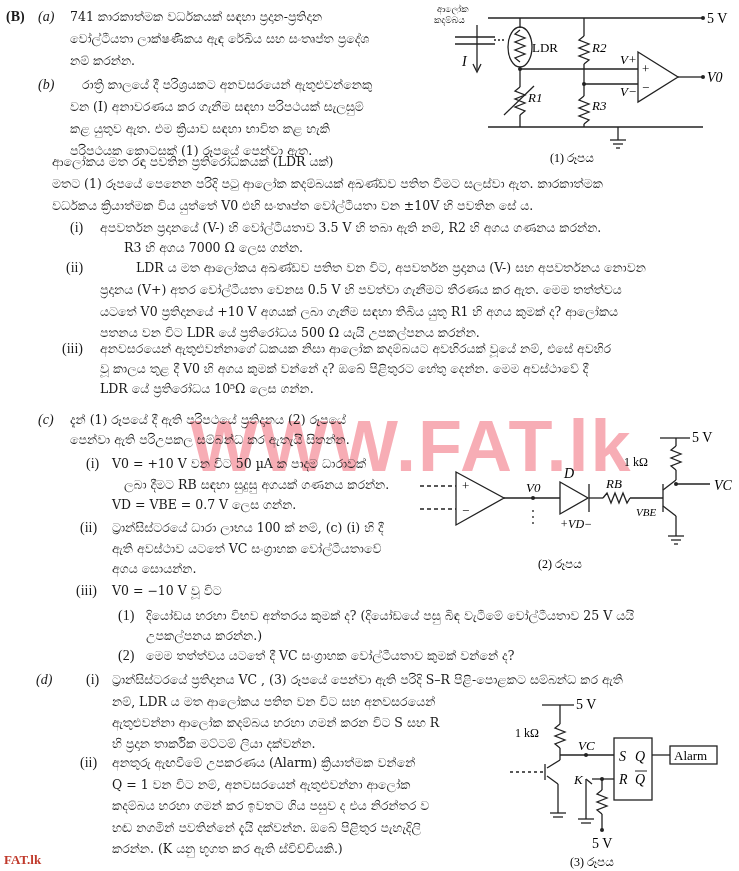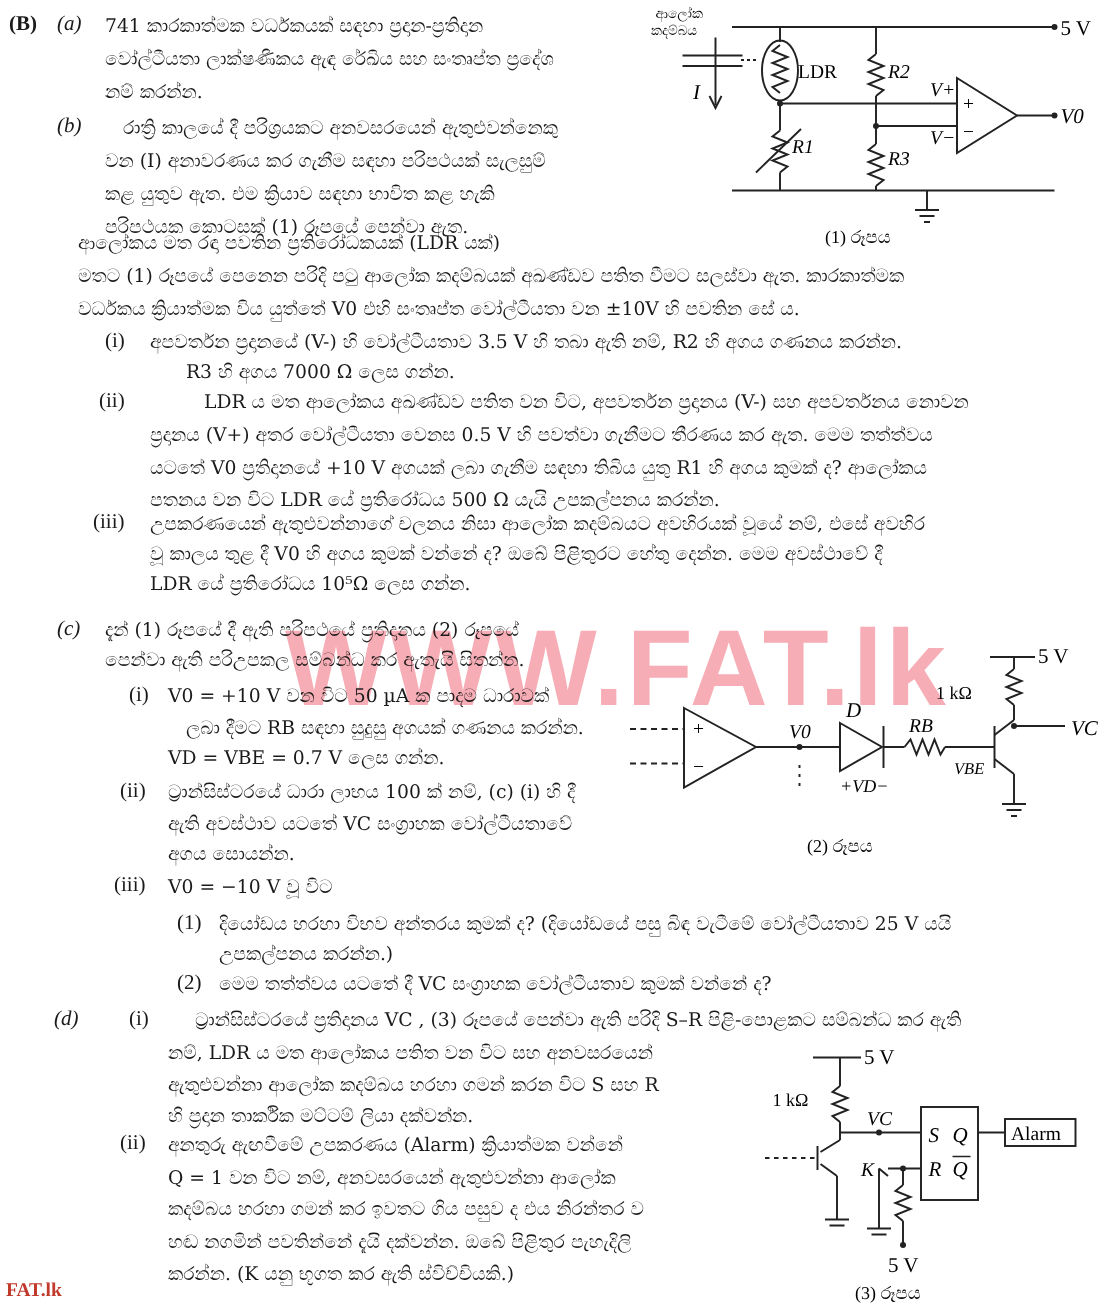--- a/index.html
+++ b/index.html
@@ -40,21 +40,21 @@
 <div class="line" style="left:100px;top:220px;">අපවර්තන ප්‍රදානයේ (V-) හි වෝල්ටීයතාව 3.5 V හි තබා ඇති නම්, R2 හි අගය ගණනය කරන්න.</div>
 <div class="line" style="left:104px;top:240px;margin-left:20px;">R3 හි අගය 7000 Ω ලෙස ගන්න.</div>
 
 <div class="line lbl" style="left:66px;top:260px;">(ii)</div>
 <div class="line" style="left:88px;top:260px;margin-left:48px;">LDR ය මත ආලෝකය අඛණ්ඩව පතිත වන විට, අපවර්තන ප්‍රදානය (V-) සහ අපවර්තනය නොවන</div>
 <div class="line" style="left:100px;top:282px;">ප්‍රදානය (V+) අතර වෝල්ටීයතා වෙනස 0.5 V හි පවත්වා ගැනීමට තීරණය කර ඇත. මෙම තත්ත්වය</div>
 <div class="line" style="left:100px;top:304px;">යටතේ V0 ප්‍රතිදානයේ +10 V අගයක් ලබා ගැනීම සඳහා තිබිය යුතු R1 හි අගය කුමක් ද? ආලෝකය</div>
 <div class="line" style="left:100px;top:325px;">පතනය වන විට LDR යේ ප්‍රතිරෝධය 500 Ω යැයි උපකල්පනය කරන්න.</div>
 
 <div class="line lbl" style="left:62px;top:341px;">(iii)</div>
-<div class="line" style="left:100px;top:341px;">උපකරණයෙන් ඇතුළුවන්නාගේ චලනය නිසා ආලෝක කදම්බයට අවහිරයක් වූයේ නම්, එසේ අවහිර</div>
+<div class="line" style="left:100px;top:341px;">අනවසරයෙන් ඇතුළුවන්නාගේ ධකයක නිසා ආලෝක කදම්බයට අවහිරයක් වූයේ නම්, එසේ අවහිර</div>
 <div class="line" style="left:100px;top:361px;">වූ කාලය තුළ දී V0 හි අගය කුමක් වන්නේ ද? ඔබේ පිළිතුරට හේතු දෙන්න. මෙම අවස්ථාවේ දී</div>
 <div class="line" style="left:100px;top:381px;">LDR යේ ප්‍රතිරෝධය 10⁵Ω ලෙස ගන්න.</div>
 
 <div class="line ital lbl" style="left:38px;top:412px;">(c)</div>
 <div class="line" style="left:70px;top:412px;">දැන් (1) රූපයේ දී ඇති පරිපථයේ ප්‍රතිදානය (2) රූපයේ</div>
 <div class="line" style="left:70px;top:432px;">පෙන්වා ඇති පරිඋපකල සම්බන්ධ කර ඇතැයි සිතන්න.</div>
 
 <div class="line lbl" style="left:86px;top:456px;">(i)</div>
 <div class="line" style="left:112px;top:456px;">V0 = +10 V වන විට 50 µA ක පාදම ධාරාවක්</div>
 <div class="line" style="left:124px;top:477px;">ලබා දීමට RB සඳහා සුදුසු අගයක් ගණනය කරන්න.</div>
@@ -68,21 +68,21 @@
 <div class="line lbl" style="left:76px;top:583px;">(iii)</div>
 <div class="line" style="left:112px;top:583px;text-align:center;">V0 = −10 V වූ විට</div>
 <div class="line lbl" style="left:118px;top:608px;">(1)</div>
 <div class="line" style="left:146px;top:608px;">දියෝඩය හරහා විභව අන්තරය කුමක් ද? (දියෝඩයේ පසු බිඳ වැටීමේ වෝල්ටීයතාව 25 V යයි</div>
 <div class="line" style="left:146px;top:628px;">උපකල්පනය කරන්න.)</div>
 <div class="line lbl" style="left:118px;top:648px;">(2)</div>
 <div class="line" style="left:146px;top:648px;">මෙම තත්ත්වය යටතේ දී VC සංග්‍රාහක වෝල්ටීයතාව කුමක් වන්නේ ද?</div>
 
 <div class="line ital lbl" style="left:36px;top:672px;">(d)</div>
 <div class="line lbl" style="left:86px;top:672px;">(i)</div>
-<div class="line" style="left:112px;top:672px;margin-left:18px;">ට්‍රාන්සිස්ටරයේ ප්‍රතිදානය VC , (3) රූපයේ පෙන්වා ඇති පරිදි S–R පිළි-පොළකට සම්බන්ධ කර ඇති</div>
+<div class="line" style="left:112px;top:672px;">ට්‍රාන්සිස්ටරයේ ප්‍රතිදානය VC , (3) රූපයේ පෙන්වා ඇති පරිදි S–R පිළි-පොළකට සම්බන්ධ කර ඇති</div>
 <div class="line" style="left:112px;top:694px;">නම්, LDR ය මත ආලෝකය පතිත වන විට සහ අනවසරයෙන්</div>
 <div class="line" style="left:112px;top:715px;">ඇතුළුවන්නා ආලෝක කදම්බය හරහා ගමන් කරන විට S සහ R</div>
 <div class="line" style="left:112px;top:736px;">හි ප්‍රදාන තාර්කික මට්ටම් ලියා දක්වන්න.</div>
 
 <div class="line lbl" style="left:80px;top:755px;">(ii)</div>
 <div class="line" style="left:112px;top:755px;">අනතුරු ඇඟවීමේ උපකරණය (Alarm) ක්‍රියාත්මක වන්නේ</div>
 <div class="line" style="left:112px;top:777px;">Q = 1 වන විට නම්, අනවසරයෙන් ඇතුළුවන්නා ආලෝක</div>
 <div class="line" style="left:112px;top:798px;">කදම්බය හරහා ගමන් කර ඉවතට ගිය පසුව ද එය නිරන්තර ව</div>
 <div class="line" style="left:112px;top:820px;">හඬ නගමින් පවතින්නේ දැයි දක්වන්න. ඔබේ පිළිතුර පැහැදිලි</div>
 <div class="line" style="left:112px;top:841px;">කරන්න. (K යනු භූගත කර ඇති ස්විච්චියකි.)</div>

